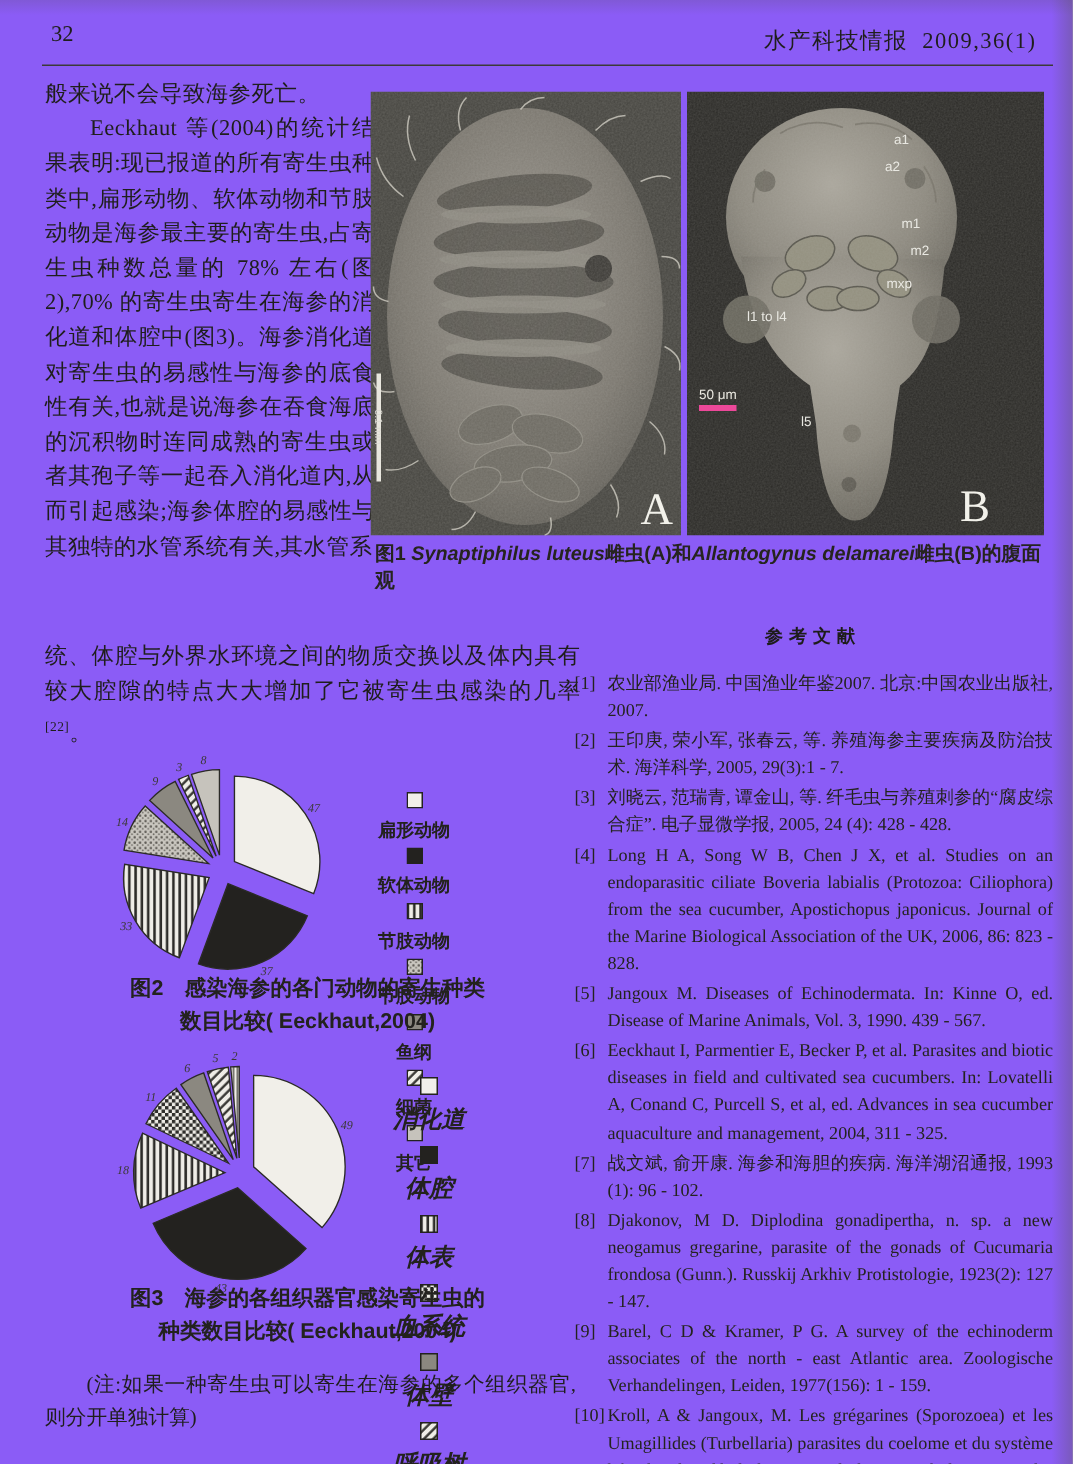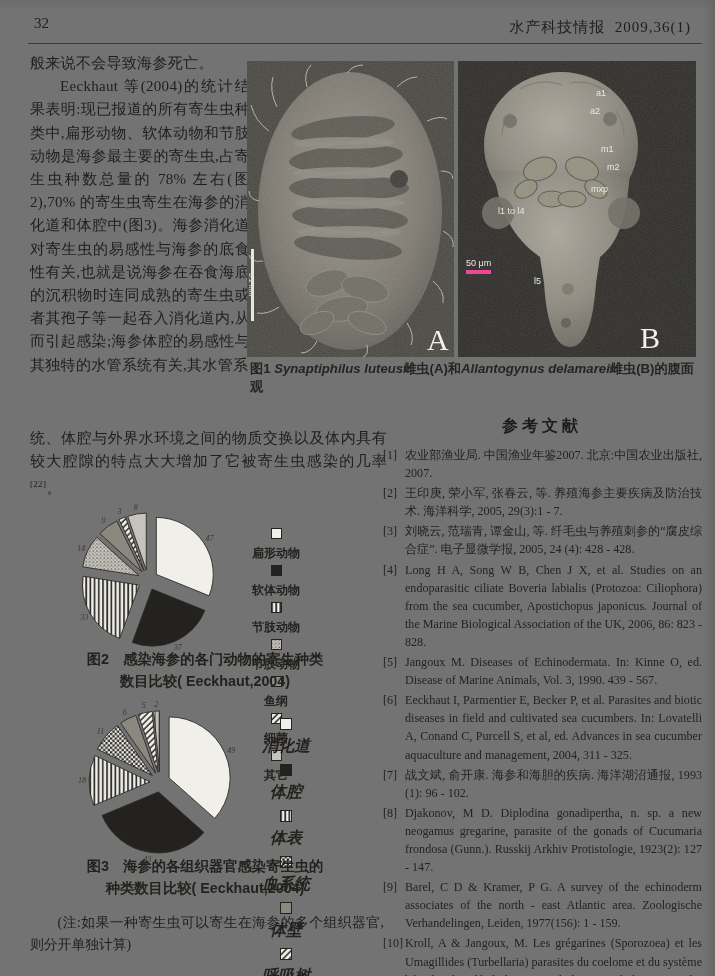--- a/index.html
+++ b/index.html
@@ -1,16 +1,16 @@
 <!DOCTYPE html>
 <html><head>
 <meta charset="utf-8">
 <style>
   html,body{margin:0;padding:0;background:#888;}
-  .page{position:relative;width:715px;height:976px;background:#737373;overflow:hidden;
+  .page{position:relative;width:715px;height:976px;background:#8b5cf6;overflow:hidden;
         font-family:"Liberation Serif","DejaVu Serif",serif;color:#1f1e1c;}
   .page::after{content:"";position:absolute;top:0;right:0;width:14px;height:100%;
         background:linear-gradient(to right,rgba(0,0,0,0),rgba(90,85,78,.35));pointer-events:none;}
   .page::before{content:"";position:absolute;top:0;left:0;width:100%;height:10px;
         background:linear-gradient(to bottom,rgba(80,75,70,.18),rgba(0,0,0,0));pointer-events:none;}
 
   
   .hdr-num{position:absolute;left:34px;top:15px;font-size:15px;}
   .hdr-journal{position:absolute;right:24px;top:18px;font-size:15px;letter-spacing:1px;}
   .hdr-rule{position:absolute;left:28px;right:13px;top:43px;border-top:1.7px solid #3c3a37;}
@@ -53,21 +53,21 @@
   .fig-caption{position:absolute;left:38px;width:334px;text-align:center;
         font-family:"Liberation Sans","DejaVu Sans",sans-serif;font-weight:bold;font-size:14.3px;
         line-height:21.5px;color:#23221e;}
   .fig2-caption{top:649px;}
   .fig3-caption{top:856px;}
   .fig-note{position:absolute;left:30px;top:898px;width:354px;font-size:13.8px;line-height:22.5px;
         text-indent:2em;text-align:justify;}
 
   
   .refs-heading{position:absolute;left:383px;top:416px;width:318px;text-align:center;
-        font-family:"Liberation Sans","DejaVu Sans",sans-serif;font-weight:bold;font-size:16px;
+        font-family:"Liberation Sans","DejaVu Sans",sans-serif;font-weight:bold;font-size:12px;
         letter-spacing:4px;color:#1d1c1a;}
   .refs-list{position:absolute;left:383px;top:446px;width:319px;font-size:12.1px;line-height:18.1px;
         text-align:justify;color:#24231f;}
   .ref-item{position:relative;padding-left:22px;margin-bottom:2px;}
   .ref-num{position:absolute;left:0;top:0;}
   .hidden-defs{position:absolute;width:0;height:0;overflow:hidden;}
 </style>
 </head>
 <body>
 

